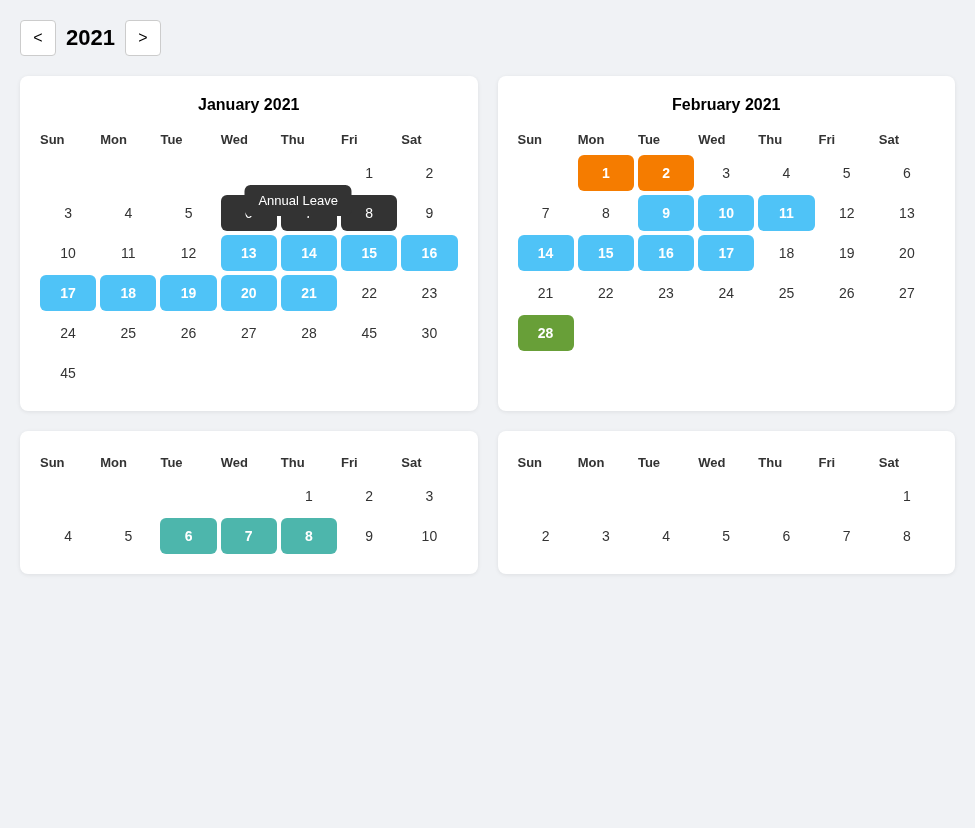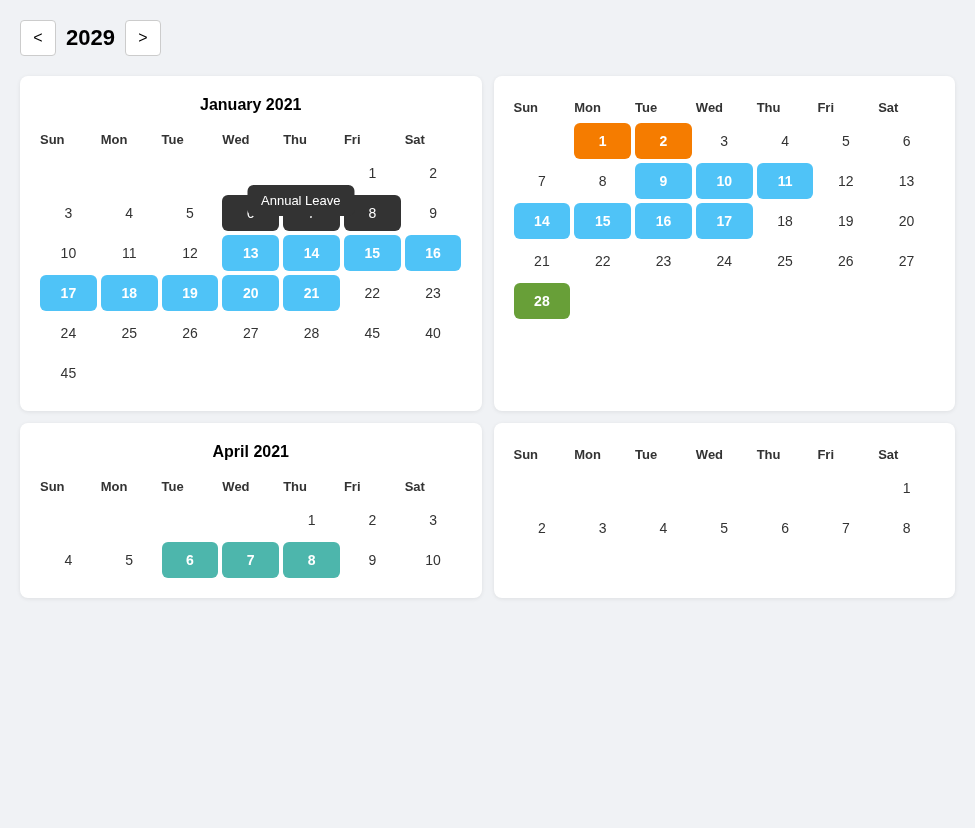--- a/index.html
+++ b/index.html
@@ -26,21 +26,21 @@
       align-items: center;
       justify-content: center;
     }
     .year-label {
       font-size: 22px;
       font-weight: 700;
     }
     .calendars-grid {
       display: grid;
       grid-template-columns: 1fr 1fr;
-      gap: 12px;
+      gap: 20px;
     }
     .calendar-card {
       background: white;
       border-radius: 8px;
       padding: 20px;
       box-shadow: 0 1px 4px rgba(0,0,0,0.08);
     }
     .calendar-title {
       text-align: center;
       font-weight: 700;
@@ -110,21 +110,21 @@
     }
     .cursor-hand {
       cursor: pointer;
     }
   </style>
 </head>
 <body>
 
 <div class="year-nav">
   <button class="nav-btn">&lt;</button>
-  <span class="year-label">2029</span>
+  <span class="year-label">2021</span>
   <button class="nav-btn">&gt;</button>
 </div>
 
 <div class="calendars-grid" id="cal-grid">
     <div class="calendar-card">
       <div class="calendar-title">January 2021</div>
       <div class="cal-grid">
         <div class="cal-header">Sun</div>
         <div class="cal-header">Mon</div>
         <div class="cal-header">Tue</div>
@@ -159,31 +159,32 @@
         <div class="cal-cell blue">20</div>
         <div class="cal-cell blue">21</div>
         <div class="cal-cell">22</div>
         <div class="cal-cell">23</div>
         <div class="cal-cell">24</div>
         <div class="cal-cell">25</div>
         <div class="cal-cell">26</div>
         <div class="cal-cell">27</div>
         <div class="cal-cell">28</div>
         <div class="cal-cell">45</div>
-        <div class="cal-cell">40</div>
+        <div class="cal-cell">30</div>
         <div class="cal-cell">45</div>
         <div class="cal-cell empty"></div>
         <div class="cal-cell empty"></div>
         <div class="cal-cell empty"></div>
         <div class="cal-cell empty"></div>
         <div class="cal-cell empty"></div>
         <div class="cal-cell empty"></div>
       </div>
     </div>
     <div class="calendar-card">
+      <div class="calendar-title">February 2021</div>
       <div class="cal-grid">
         <div class="cal-header">Sun</div>
         <div class="cal-header">Mon</div>
         <div class="cal-header">Tue</div>
         <div class="cal-header">Wed</div>
         <div class="cal-header">Thu</div>
         <div class="cal-header">Fri</div>
         <div class="cal-header">Sat</div>
         <div class="cal-cell empty"></div>
         <div class="cal-cell orange">1</div>
@@ -216,21 +217,20 @@
         <div class="cal-cell green">28</div>
         <div class="cal-cell empty"></div>
         <div class="cal-cell empty"></div>
         <div class="cal-cell empty"></div>
         <div class="cal-cell empty"></div>
         <div class="cal-cell empty"></div>
         <div class="cal-cell empty"></div>
       </div>
     </div>
     <div class="calendar-card">
-      <div class="calendar-title">April 2021</div>
       <div class="cal-grid">
         <div class="cal-header">Sun</div>
         <div class="cal-header">Mon</div>
         <div class="cal-header">Tue</div>
         <div class="cal-header">Wed</div>
         <div class="cal-header">Thu</div>
         <div class="cal-header">Fri</div>
         <div class="cal-header">Sat</div>
         <div class="cal-cell empty"></div>
         <div class="cal-cell empty"></div>

